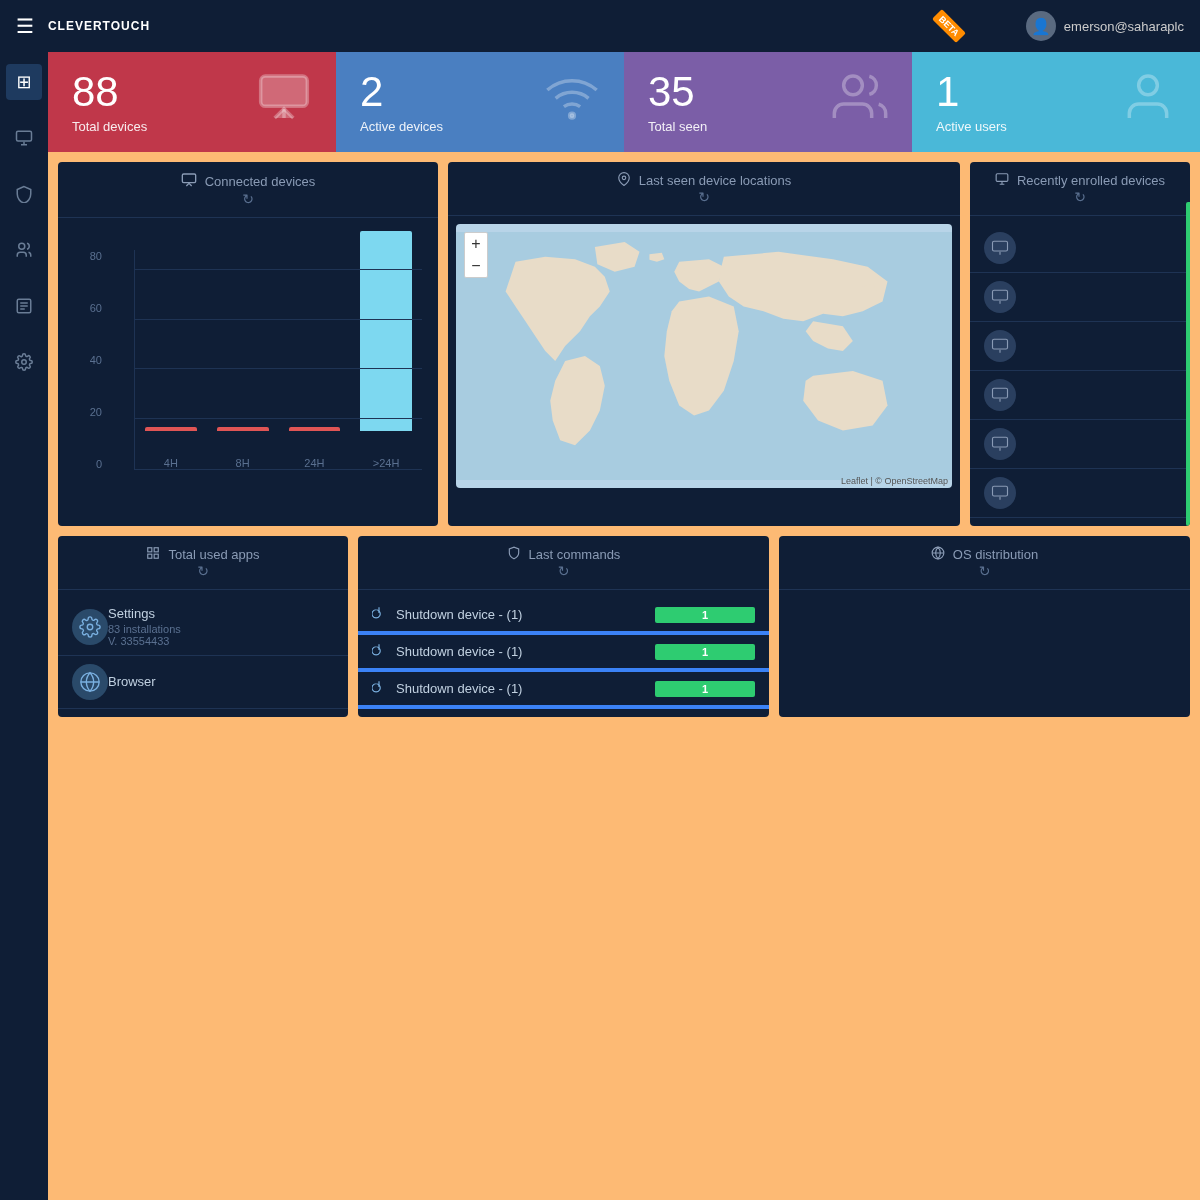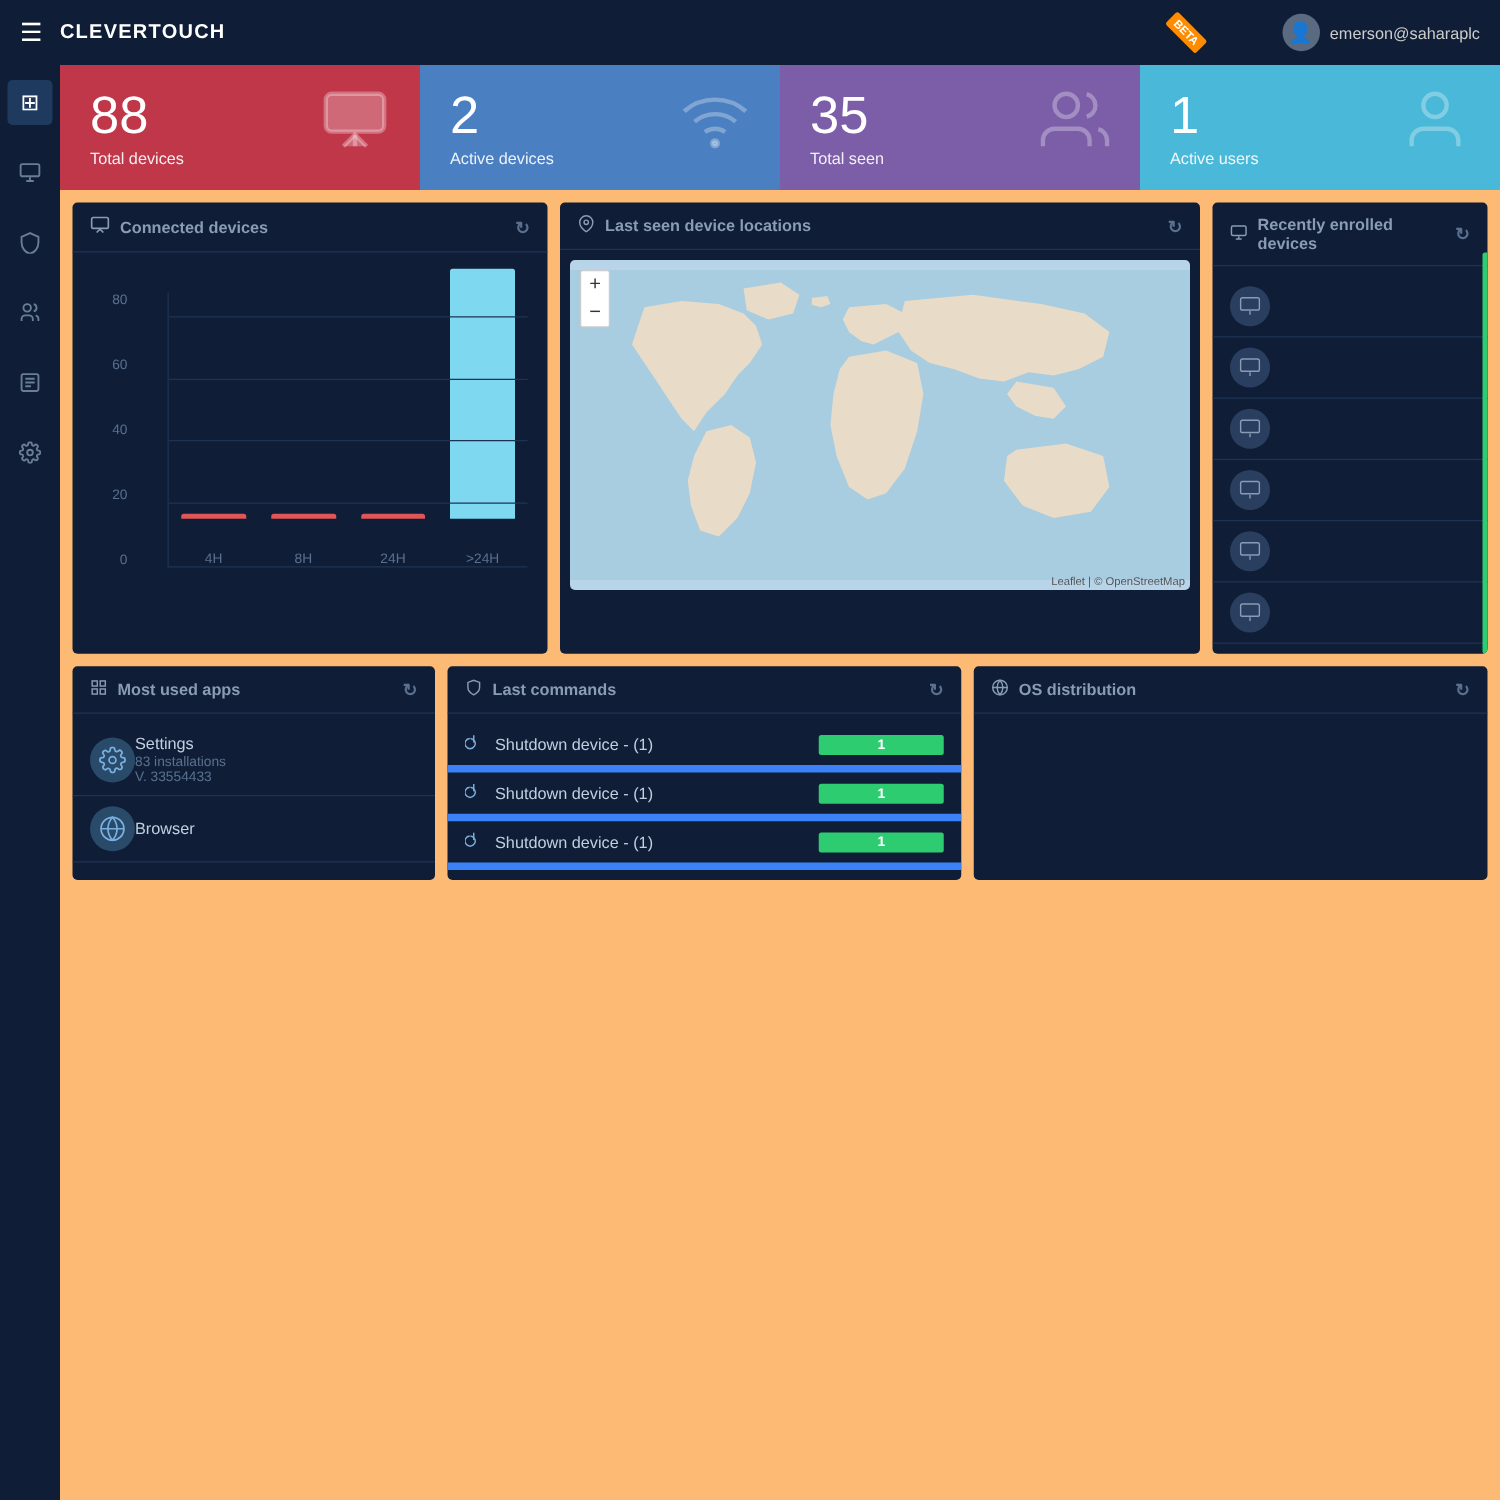--- a/index.html
+++ b/index.html
@@ -16,21 +16,21 @@
       z-index: 10;
     }
     .nav-menu-icon {
       color: #fff;
       font-size: 20px;
       margin-right: 14px;
       cursor: pointer;
     }
     .nav-brand {
       color: #fff;
-      font-size: 16px;
+      font-size: 12px;
       font-weight: 700;
       letter-spacing: 1px;
       flex: 1;
     }
     .nav-user {
       display: flex;
       align-items: center;
       color: #ccc;
       font-size: 13px;
       gap: 8px;
@@ -137,21 +137,22 @@
       overflow: hidden;
     }
     .panel-header {
       display: flex;
       align-items: center;
       justify-content: space-between;
       padding: 10px 14px;
       border-bottom: 1px solid #1e3354;
       color: #8a9bb5;
       font-size: 13px;
-      font-weight: 700;
+      font-weight: 400;
+      flex-direction: column;
     }
     .panel-header-left {
       display: flex;
       align-items: center;
       gap: 8px;
     }
     .panel-header-icon {
       font-size: 14px;
     }
     .panel-refresh {
@@ -327,21 +328,21 @@
     .app-name { color: #c0d0e0; font-size: 13px; font-weight: 500; }
     .app-meta { color: #5a7090; font-size: 11px; margin-top: 2px; }
 
     
     .cmd-list { padding: 8px 0; }
     .cmd-item {
       display: flex;
       align-items: center;
       padding: 8px 14px;
       gap: 10px;
-      border-bottom: 6px solid #3b82f6;
+      border-bottom: 4px solid #3b82f6;
     }
     .cmd-power-icon { color: #7ab0e0; font-size: 14px; }
     .cmd-name { color: #c0d0e0; font-size: 13px; flex: 1; }
     .cmd-bar-container { width: 100px; }
     .cmd-bar {
       background: #2ecc71;
       color: #fff;
       font-size: 11px;
       font-weight: 700;
       text-align: center;
@@ -644,21 +645,21 @@
         <div class="panel-header">
           <div class="panel-header-left">
             <span class="panel-header-icon">
               <svg width="14" height="14" viewBox="0 0 24 24" fill="none" stroke="currentColor" stroke-width="2">
                 <rect x="3" y="3" width="7" height="7"></rect>
                   <rect x="14" y="3" width="7" height="7"></rect>
                 <rect x="14" y="14" width="7" height="7"></rect>
                   <rect x="3" y="14" width="7" height="7"></rect>
               </svg>
             </span>
-            <span>Most used apps</span>
+            <span>Total used apps</span>
           </div>
           <span class="panel-refresh">↻</span>
         </div>
         <div class="app-list">
           <div class="app-item">
             <div class="app-icon-circle">
               <svg width="22" height="22" viewBox="0 0 24 24" fill="none" stroke="#7ab0e0" stroke-width="1.5">
                 <circle cx="12" cy="12" r="3"></circle>
                 <path d="M19.4 15a1.65 1.65 0 00.33 1.82l.06.06a2 2 0 010 2.83 2 2 0 01-2.83 0l-.06-.06a1.65 1.65 0 00-1.82-.33 1.65 1.65 0 00-1 1.51V21a2 2 0 01-4 0v-.09A1.65 1.65 0 009 19.4a1.65 1.65 0 00-1.82.33l-.06.06a2 2 0 01-2.83-2.83l.06-.06A1.65 1.65 0 004.68 15a1.65 1.65 0 00-1.51-1H3a2 2 0 010-4h.09A1.65 1.65 0 004.6 9a1.65 1.65 0 00-.33-1.82l-.06-.06a2 2 0 012.83-2.83l.06.06A1.65 1.65 0 009 4.68a1.65 1.65 0 001-1.51V3a2 2 0 014 0v.09a1.65 1.65 0 001 1.51 1.65 1.65 0 001.82-.33l.06-.06a2 2 0 012.83 2.83l-.06.06A1.65 1.65 0 0019.4 9a1.65 1.65 0 001.51 1H21a2 2 0 010 4h-.09a1.65 1.65 0 00-1.51 1z"></path>
               </svg>

